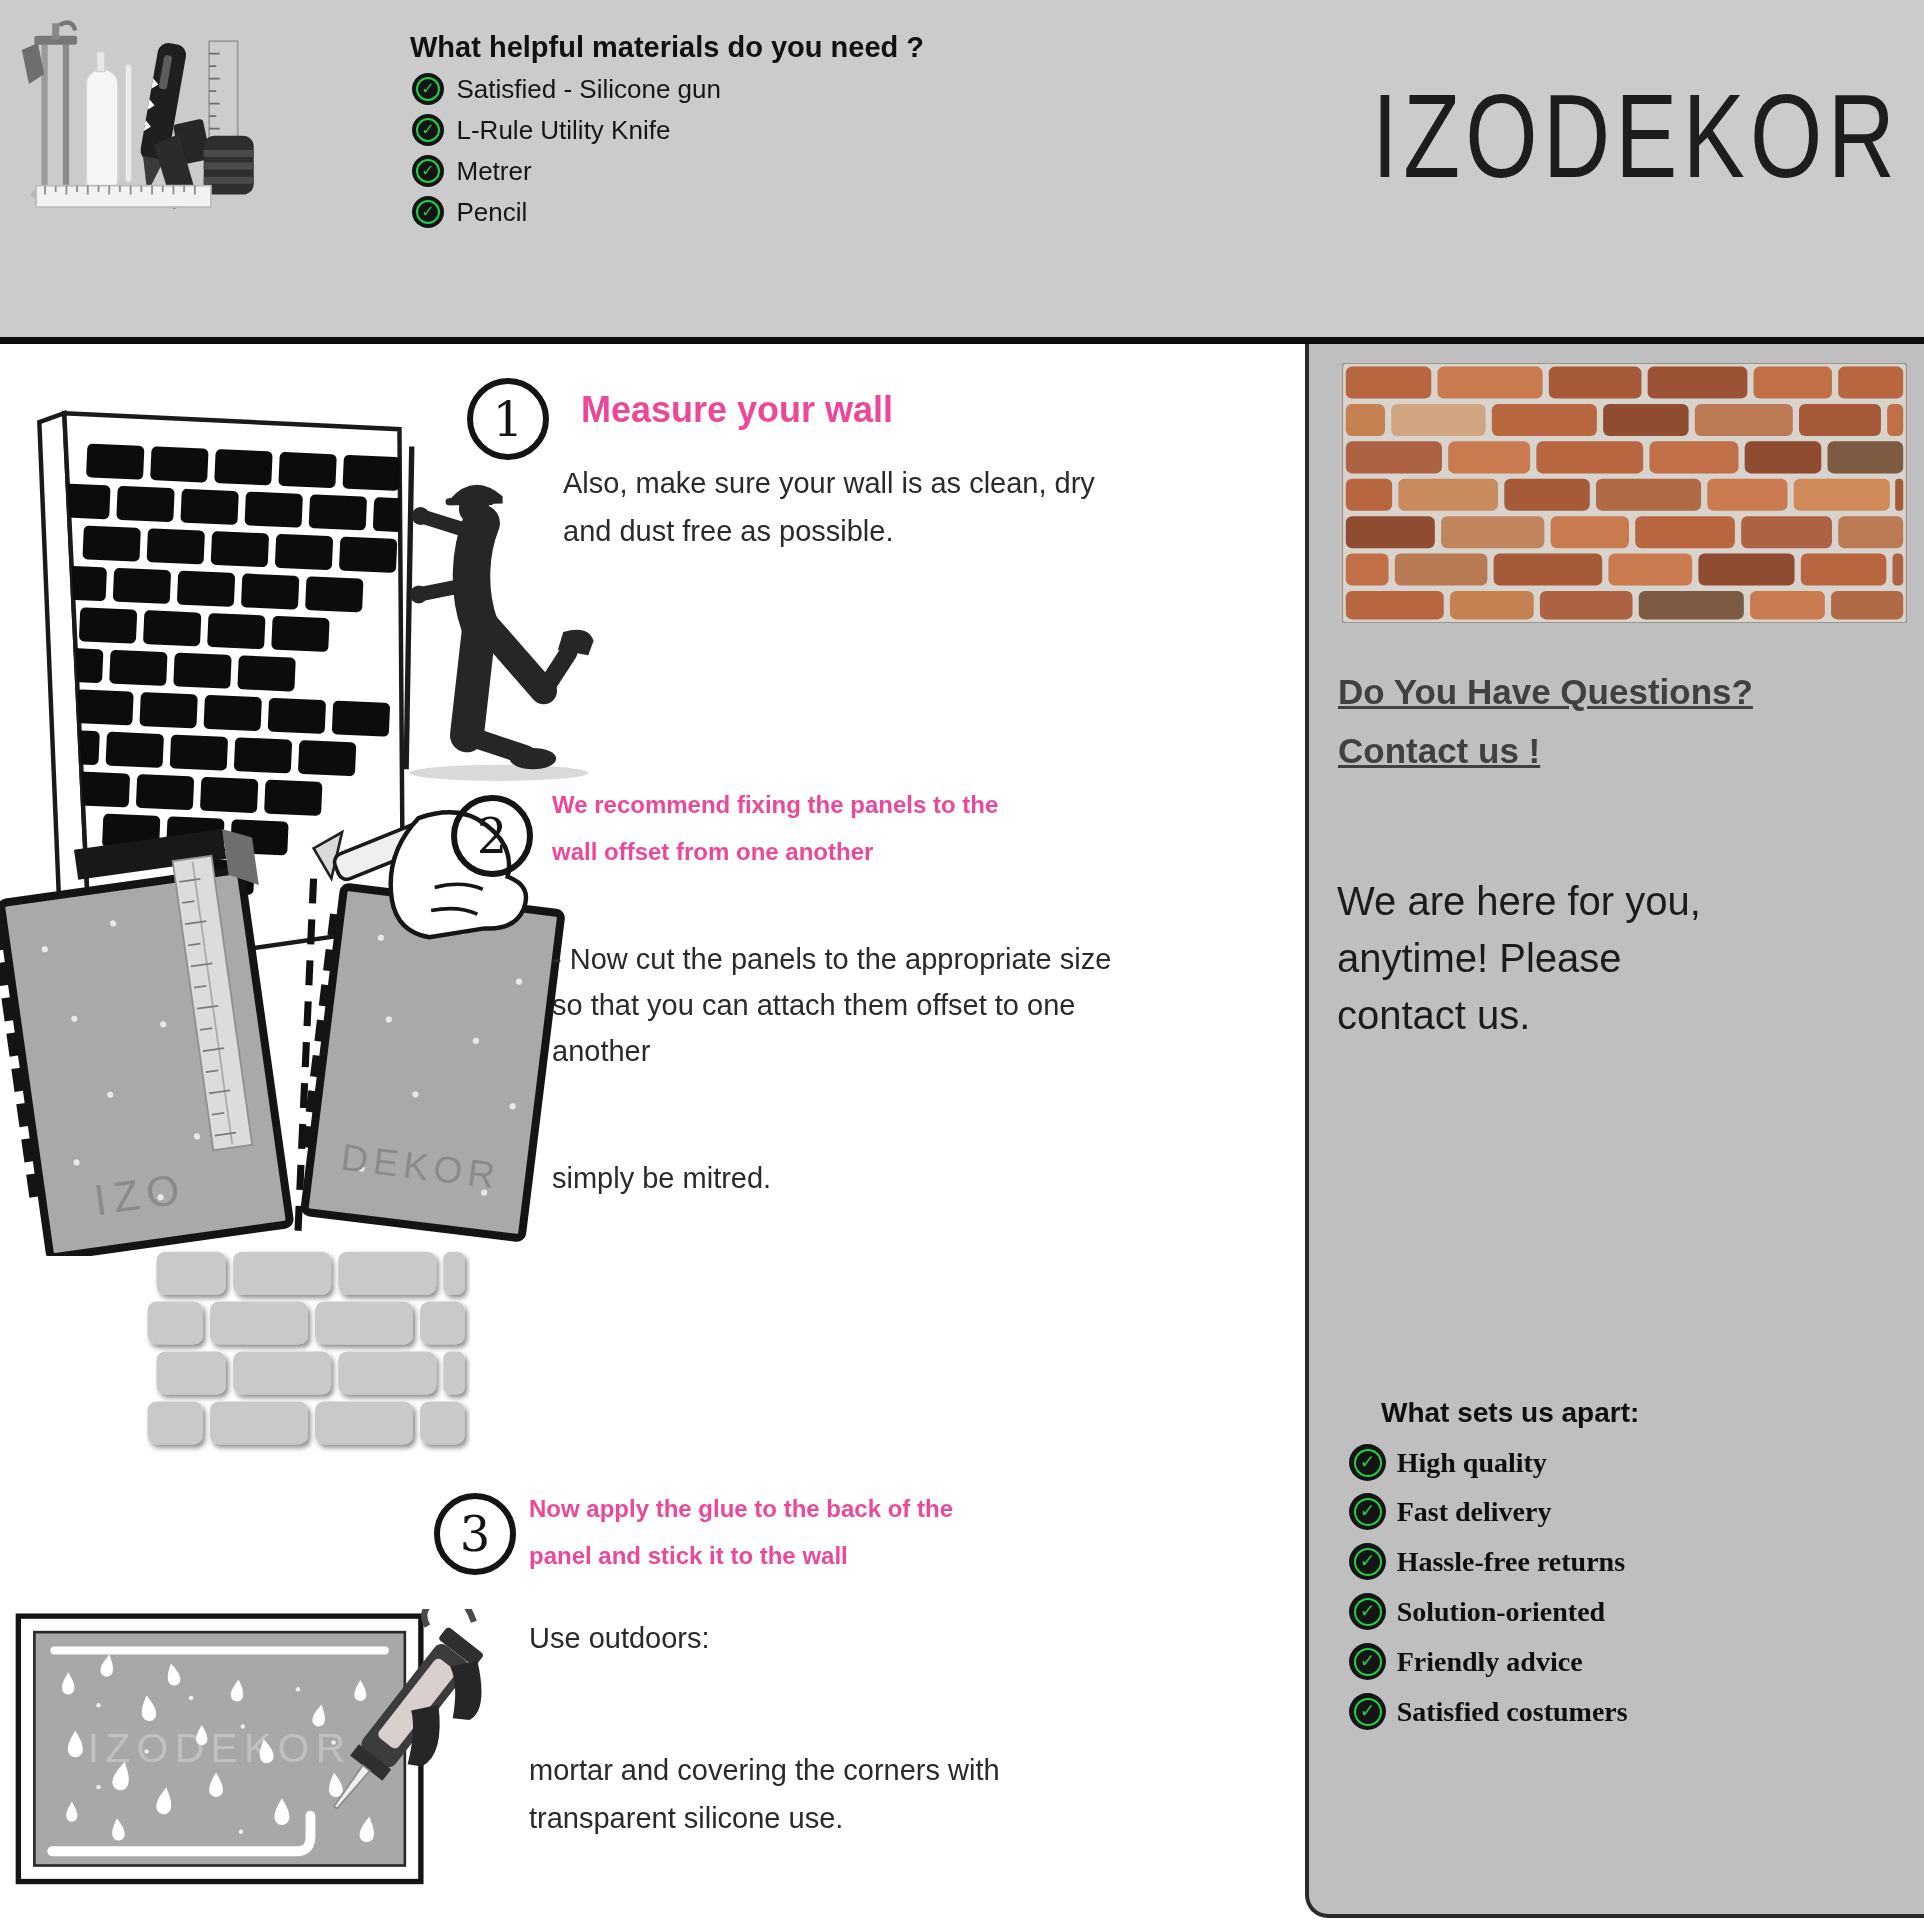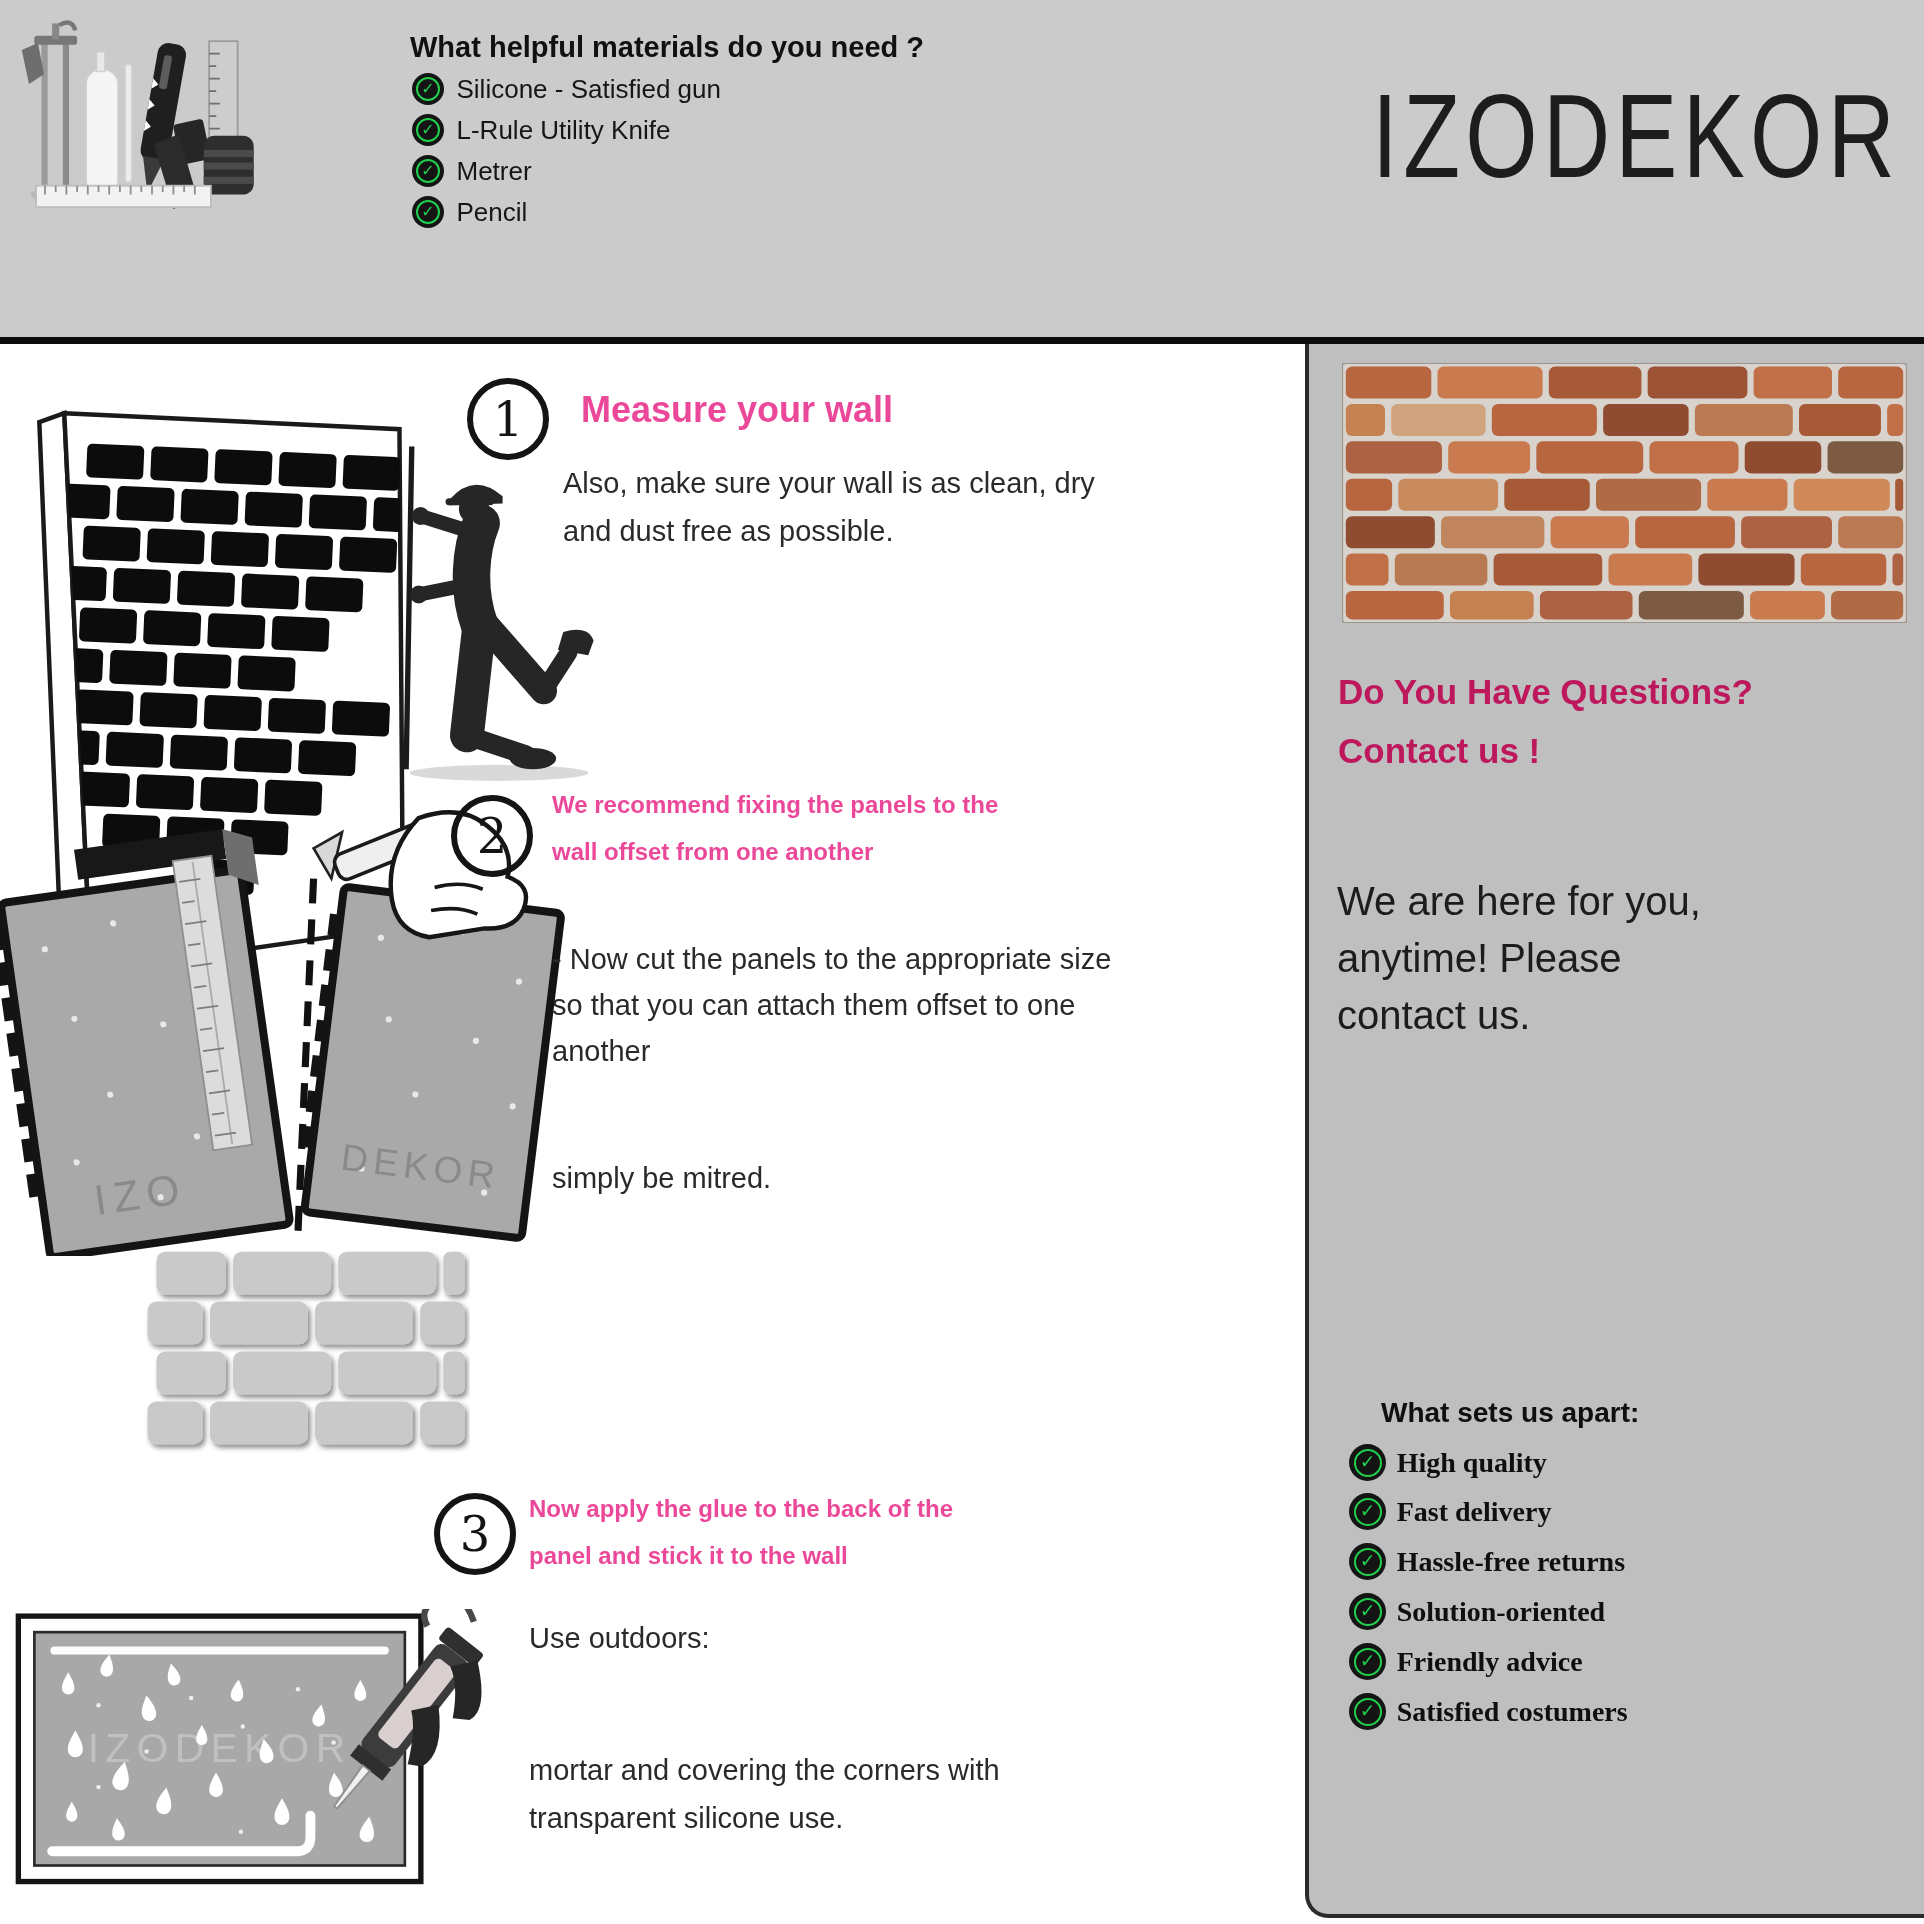--- a/index.html
+++ b/index.html
@@ -21,21 +21,21 @@
   .chk.big{width:37px;height:37px;}
   .chk.big .chk-ring{width:28px;height:28px;font-size:18.7px;}
   .logo{font-size:93px;font-weight:300;letter-spacing:5.3px;color:#1d1d1d;white-space:nowrap;
         transform:scaleY(1.28);transform-origin:top left;}
   .numcircle{position:absolute;width:70px;height:70px;border:6.2px solid #141414;border-radius:50%;
              display:flex;align-items:center;justify-content:center;background:transparent;
              font-family:"DejaVu Serif",serif;font-size:48px;color:#141414;}
   .step-title{position:absolute;font-size:36px;font-weight:bold;color:#ec4899;white-space:nowrap;}
   .step-title.small{font-size:24px;}
   .body-line{position:absolute;font-size:29px;color:#2a2a2a;white-space:nowrap;}
-  .sb-head{position:absolute;font-size:35px;font-weight:bold;color:#be185d;white-space:nowrap;}
+  .sb-head{position:absolute;font-size:35px;font-weight:bold;color:#404040;white-space:nowrap;text-decoration:underline;}
   .sb-support{position:absolute;font-size:40px;font-weight:400;color:#1c1c1c;white-space:nowrap;}
   .sb-apart-title{position:absolute;font-size:28px;font-weight:bold;color:#0f0f0f;white-space:nowrap;}
   .apart-row{position:absolute;display:flex;align-items:center;gap:10.7px;white-space:nowrap;}
   .apart-label{font-size:28px;font-weight:bold;color:#0f0f0f;font-family:Liberation Serif, serif;}
   svg text{font-family:"Liberation Sans","DejaVu Sans",sans-serif;}
 </style>
 </head>
 <body>
 
 <div class="page">
@@ -84,21 +84,21 @@
         <path d="M28,188 v10 M40,188 v7 M52,188 v10 M64,188 v7 M76,188 v10 M88,188 v7 M100,188 v10 M112,188 v7 M124,188 v10 M136,188 v7 M148,188 v10 M160,188 v7 M172,188 v10 M184,188 v7 M196,188 v10" stroke="#8d8d8d" stroke-width="2"></path>
       </g>
     </svg>
 
     <div class="abs mat-title" style="left:410px;top:23px">What helpful materials do you need ?</div>
 
     <div class="abs mat-row" style="left:412px;top:73px">
       <span class="chk">
           <span class="chk-ring">✓</span>
         </span>
-      <span class="mat-label">Silicone - Satisfied gun</span>
+      <span class="mat-label">Satisfied - Silicone gun</span>
     </div>
     <div class="abs mat-row" style="left:412px;top:114px">
       <span class="chk">
           <span class="chk-ring">✓</span>
         </span>
       <span class="mat-label">L-Rule Utility Knife</span>
     </div>
     <div class="abs mat-row" style="left:412px;top:155px">
       <span class="chk">
           <span class="chk-ring">✓</span>

